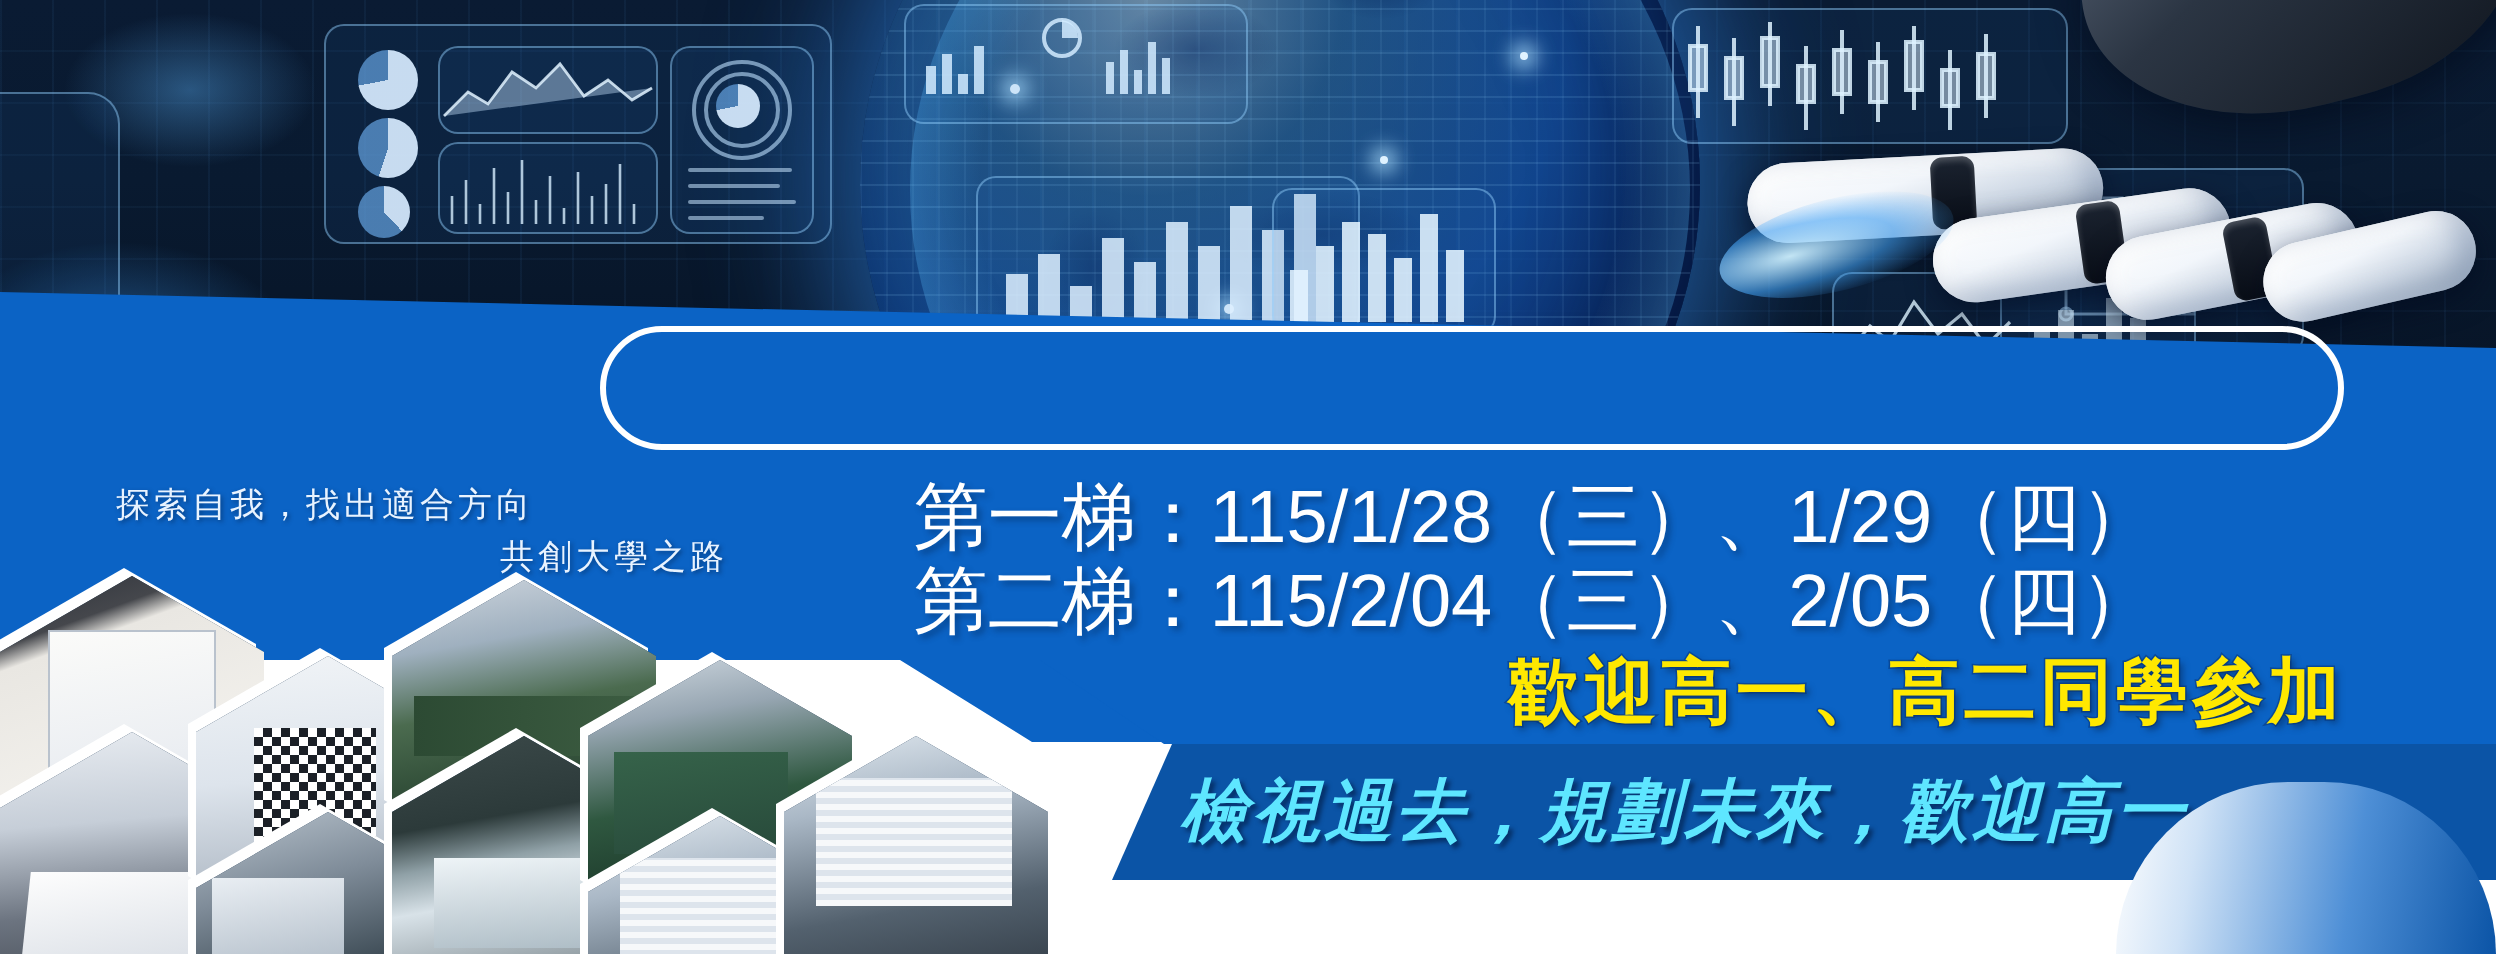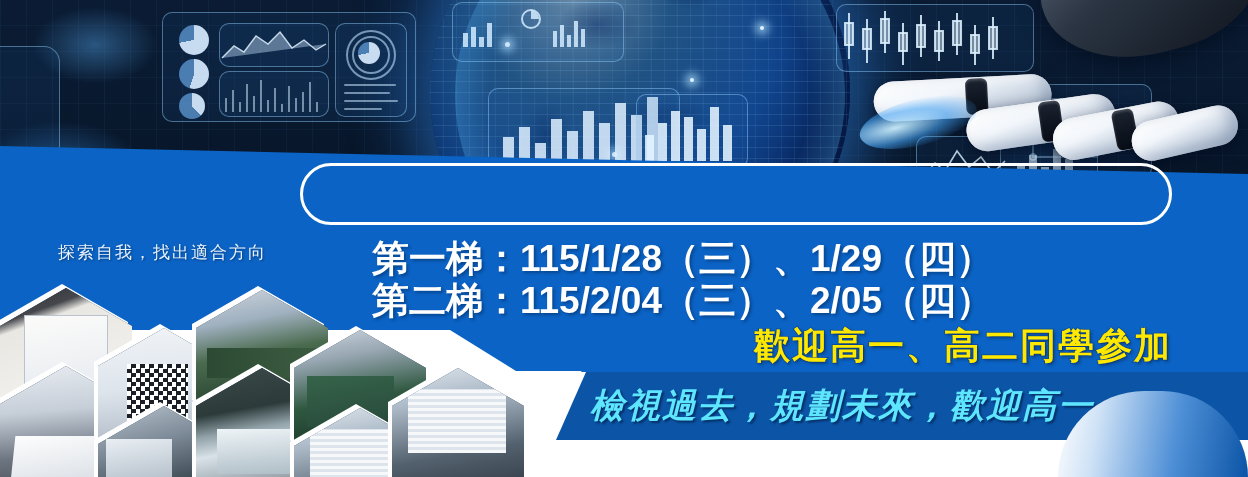--- a/index.html
+++ b/index.html
@@ -127,23 +127,24 @@
     font-size:46px;font-weight:bold;letter-spacing:1px;
     color:#FFE800;
     -webkit-text-stroke:3px #ffffff;
     paint-order:stroke fill;
     text-shadow:3px 3px 0 rgba(10,45,95,.35);
   }
 
   
   .date-line{
     position:absolute;left:372px;width:790px;
-    color:#ffffff;font-size:37px;font-weight:bold;letter-spacing:0px;
+    color:#ffffff;font-size:37px;font-weight:normal;letter-spacing:0px;
     white-space:nowrap;
     text-shadow:2px 2px 3px rgba(3,35,80,.45);
+    text-align:center;
   }
   .date-1{top:234px;}
   .date-2{top:276px;}
 
   
   .welcome{
     position:absolute;left:0;top:322px;width:1172px;
     text-align:right;padding-right:118px;
     color:#FFE800;font-size:36px;font-weight:bold;letter-spacing:2px;
     -webkit-text-stroke:1.5px #0a4a9a;paint-order:stroke fill;
@@ -436,20 +437,21 @@
       </div>
   </div>
 
   <div class="explore">
     <span class="c1">探</span>
     <span class="c2">索</span>
   </div>
 
   <div class="subtitle">
     <span class="l1">探索自我，找出適合方向</span>
+    <span class="l2">共創大學之路</span>
   </div>
 
   <div class="title-pill"></div>
 
   <div class="date-line date-1">第一梯：115/1/28（三）、1/29（四）</div>
   <div class="date-line date-2">第二梯：115/2/04（三）、2/05（四）</div>
 
   <div class="welcome">歡迎高一、高二同學參加</div>
 
   <div class="tag-bar"></div>

